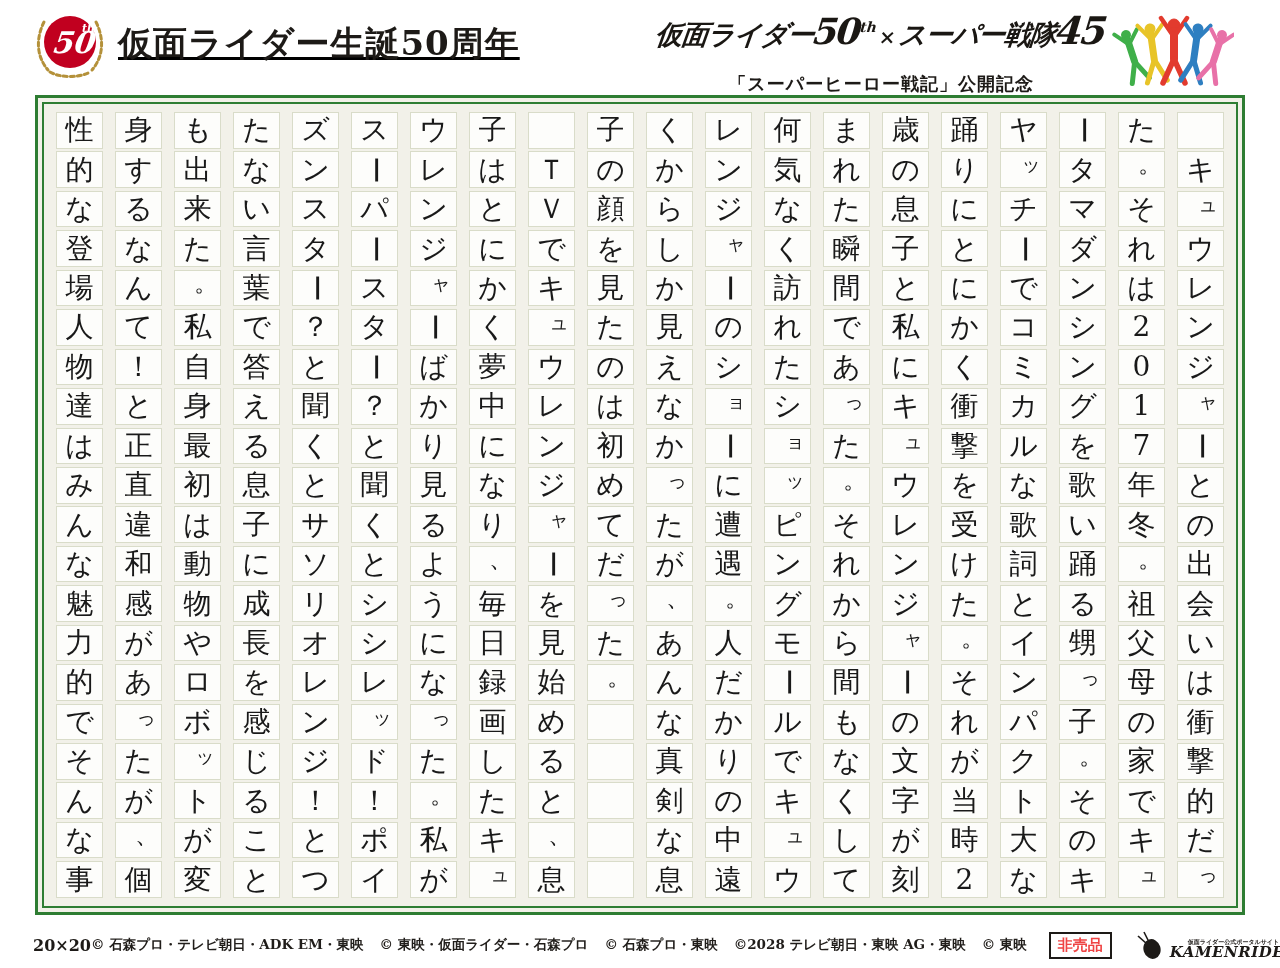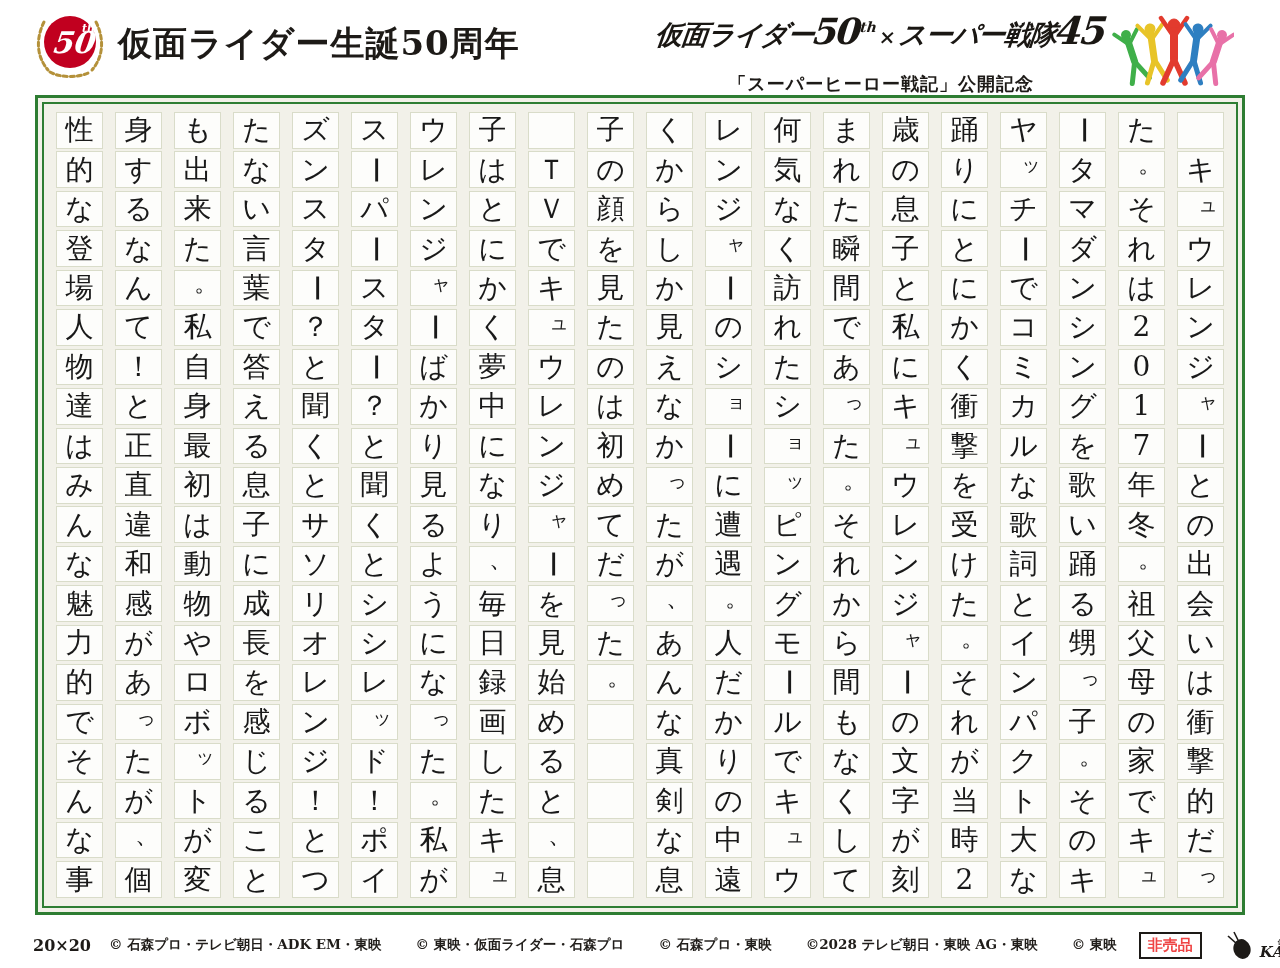--- a/index.html
+++ b/index.html
@@ -3,21 +3,21 @@
 <meta charset="utf-8">
 <style>
   * { margin:0; padding:0; box-sizing:border-box; }
   html,body { width:1280px; height:968px; background:#ffffff; overflow:hidden;
     font-family:"DejaVu Serif","Liberation Serif",serif; }
   .page { position:relative; width:1280px; height:968px; background:#fff; }
 
   
   .hdr-left { position:absolute; left:34px; top:8px; display:flex; align-items:center; gap:12px; }
   .logo50 { width:72px; height:72px; position:relative; flex:0 0 auto; }
-  .title-line { display:flex; align-items:flex-end; gap:22px; white-space:nowrap; }
+  .title-line { display:flex; align-items:flex-end; gap:22px; white-space:nowrap;text-decoration:underline; }
   .title-main { font-size:34px; font-weight:bold; color:#1d1a17; letter-spacing:1px; }
   .title-accent { font-size:41px; font-weight:bold; color:#d9731f; letter-spacing:2px; }
 
   
   .hdr-right { position:absolute; right:46px; top:8px; display:flex; align-items:center; gap:6px; }
   .hdr-right-text { display:flex; flex-direction:column; align-items:center; }
   .rlogo-line { display:flex; align-items:baseline; white-space:nowrap; color:#1a1713;
      font-style:italic; font-weight:bold; transform:skewX(-6deg); }
   .rlogo-kamen { font-size:27px; letter-spacing:-1px; }
   .rlogo-50 { font-size:36px; letter-spacing:-2px; }
@@ -39,21 +39,21 @@
   .ch { font-size:28px; line-height:1; color:#191919; }
   .ch-small { position:absolute; top:3px; right:5px; font-size:19px; }
   .ch-punct { position:absolute; top:0px; right:2px; font-size:24px; }
   .ch-rot { transform:rotate(90deg); }
 
   
   .footer { position:absolute; left:33px; right:12px; top:927px; height:36px;
     display:flex; align-items:center; }
   .grid-label { font-size:16px; font-weight:bold; color:#1d1a17;text-align:right; }
   .copy-group { margin-left:auto; display:flex; align-items:center; gap:16px; white-space:nowrap; }
-  .copy-item { font-size:13.5px; color:#201d1a; font-weight:bold;margin-left:18px; }
+  .copy-item { font-size:13.5px; color:#201d1a; font-weight:bold; }
   .nfs-box { border:2px solid #1d1a17; padding:2px 7px; font-size:15px; font-weight:bold;
     color:#ef4444; margin-left:6px; }
   .weblogo { display:flex; align-items:flex-end; gap:4px; margin-left:8px; }
   .weblogo-mid { display:flex; flex-direction:column; align-items:center; line-height:1; }
   .weblogo-tag { font-size:6px; font-weight:bold; color:#1d1a17; letter-spacing:0px; }
   .weblogo-kr { font-size:15px; font-weight:bold; font-style:italic; color:#1d1a17;
     letter-spacing:0.5px; }
 </style>
 </head>
 <body>

